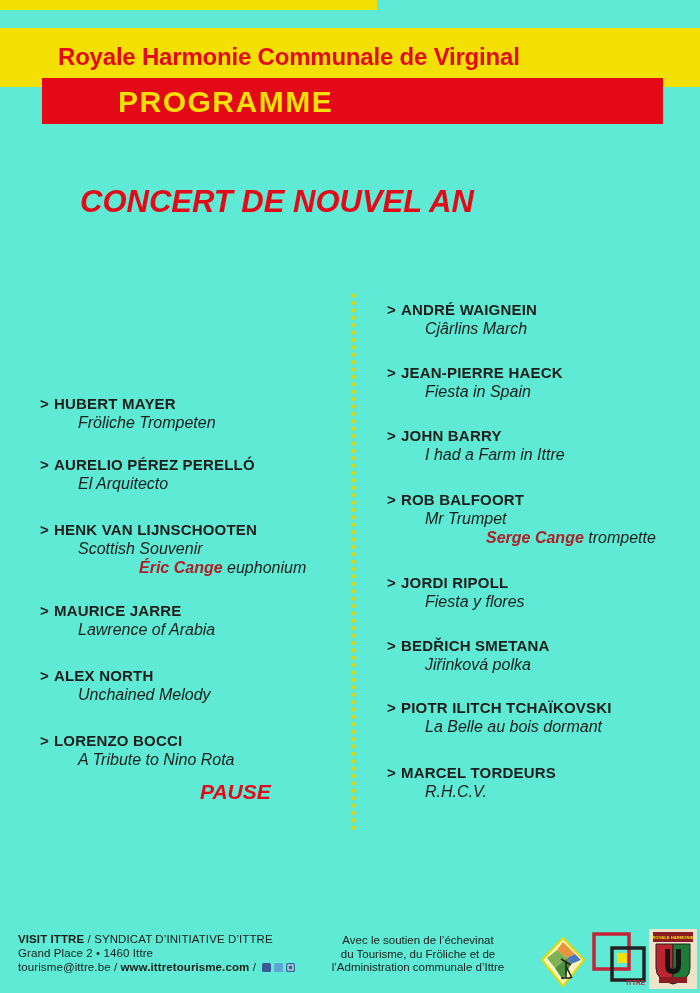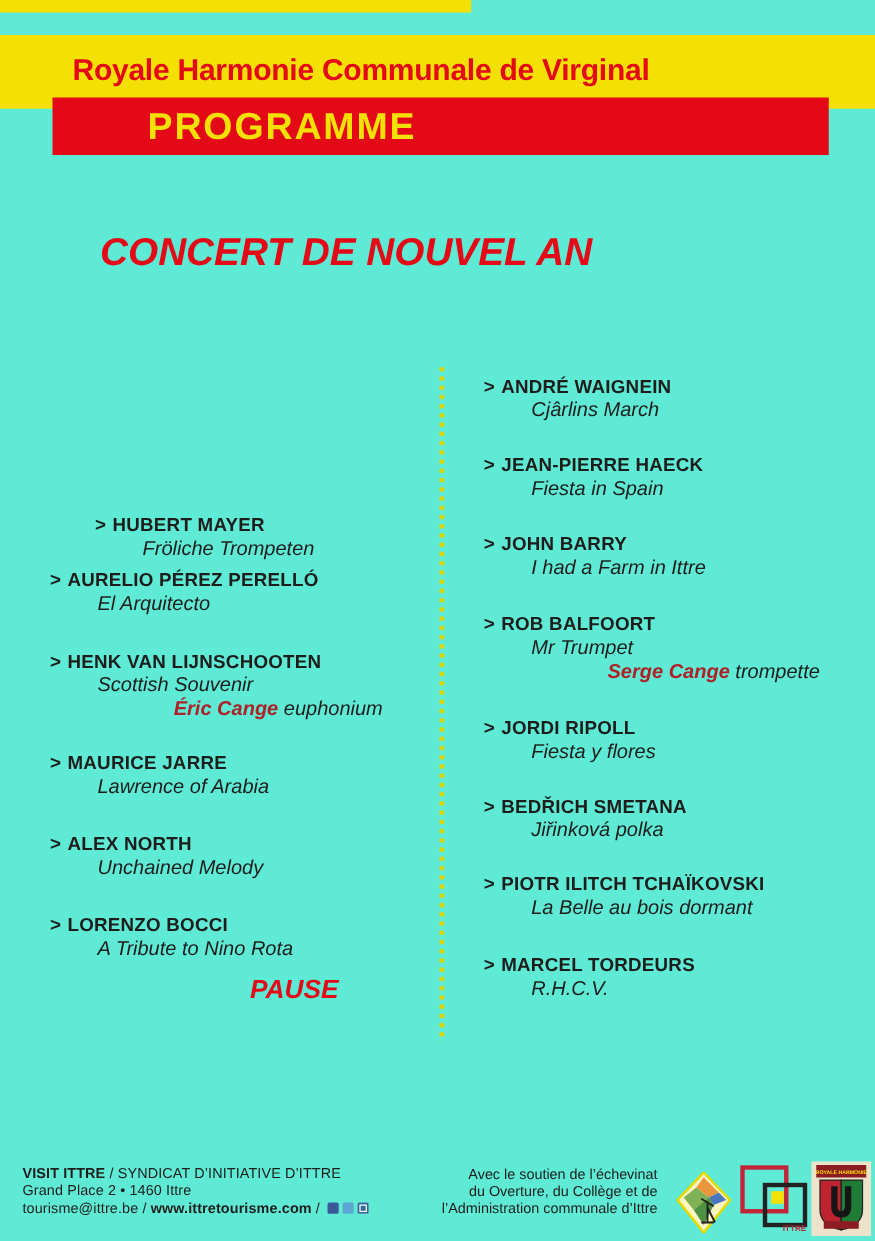--- a/index.html
+++ b/index.html
@@ -40,21 +40,21 @@
 
   
   .f-left{position:absolute;left:18px;top:933px;font-size:11.5px;line-height:13.8px;
           letter-spacing:0.1px;white-space:nowrap;}
   .f-left .b{font-weight:bold;}
   .social{display:inline-block;width:9px;height:9px;border-radius:1.5px;vertical-align:-1px;margin-left:3px;}
   .social.facebook{background:#3B5998;}
   .social.twitter{background:#5BA7D1;}
   .social.instagram{background:#2F6A99;box-shadow:inset 0 0 0 1.5px #2F6A99, inset 0 0 0 2.5px #ffffff;}
 
-  .f-right{position:absolute;left:330px;top:934px;width:196px;text-align:right;
+  .f-right{position:absolute;left:320px;top:934px;width:196px;text-align:center;
            font-size:11.5px;line-height:13.5px;}
 
   .logo{position:absolute;}
   .logo-map{left:541px;top:937px;}
   .logo-squares{left:591px;top:931px;}
   .logo-crest{left:649px;top:929px;}
 </style>
 </head>
 <body>
 
@@ -68,21 +68,21 @@
 
   <div class="red-band">
     <div class="programme-label">PROGRAMME</div>
   </div>
 
   <h1 class="concert-title">CONCERT DE NOUVEL AN</h1>
 
   <div class="divider"></div>
 
   <div class="col col-left" id="col-left">
-      <div class="item" style="top: 411px; margin-left: 36px;">
+      <div class="item" style="top: 394px;">
         <div class="composer"><span class="chev">&gt;</span>HUBERT MAYER</div>
         <div class="line"><span>Fröliche Trompeten</span></div>
       </div>
       <div class="item" style="top: 455px;">
         <div class="composer"><span class="chev">&gt;</span>AURELIO PÉREZ PERELLÓ</div>
         <div class="line"><span>El Arquitecto</span></div>
       </div>
       <div class="item" style="top: 520px;">
         <div class="composer"><span class="chev">&gt;</span>HENK VAN LIJNSCHOOTEN</div>
         <div class="line"><span>Scottish Souvenir</span></div>
@@ -144,21 +144,21 @@
       <span class="b">VISIT ITTRE</span><span> / SYNDICAT D’INITIATIVE D’ITTRE</span>
     </div>
     <div>Grand Place 2 • 1460 Ittre</div>
     <div>
       <span>tourisme@ittre.be / </span><span class="b">www.ittretourisme.com</span><span> / </span><span class="social facebook"></span><span class="social twitter"></span><span class="social instagram"></span>
     </div>
   </div>
 
   <div class="f-right">
     <div>Avec le soutien de l’échevinat</div>
-    <div>du Overture, du Collège et de</div>
+    <div>du Tourisme, du Fröliche et de</div>
     <div>l’Administration communale d’Ittre</div>
   </div>
 
   <svg class="logo logo-map" width="44" height="50" viewBox="0 0 44 50">
     <polygon points="22,1 43,23 22,49 1,23" fill="#FAF4C0" stroke="#E5D900" stroke-width="2"></polygon>
     <polygon points="22,5 34,17 26,21 16,13" fill="#E8953D"></polygon>
     <polygon points="34,17 40,23 30,27 26,21" fill="#4A76C0"></polygon>
     <polygon points="6,21 16,13 26,21 14,31" fill="#7FB254"></polygon>
     <polygon points="14,31 26,21 30,27 22,43" fill="#4E9141"></polygon>
     <path d="M20,22 l10,6 M25,25 v16 M20,41 h10 M25,29 l6,12" stroke="#222222" stroke-width="1.5" fill="none"></path>

